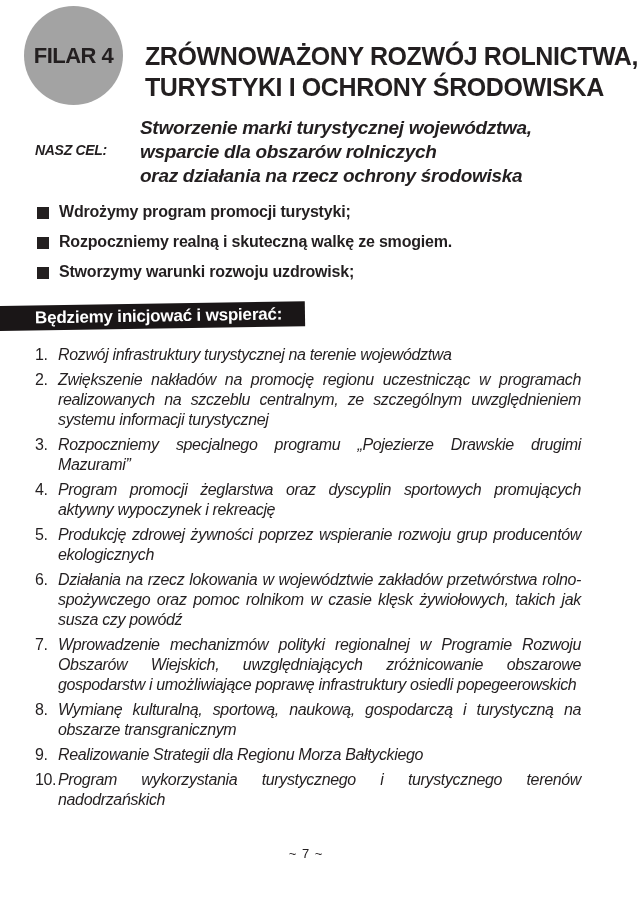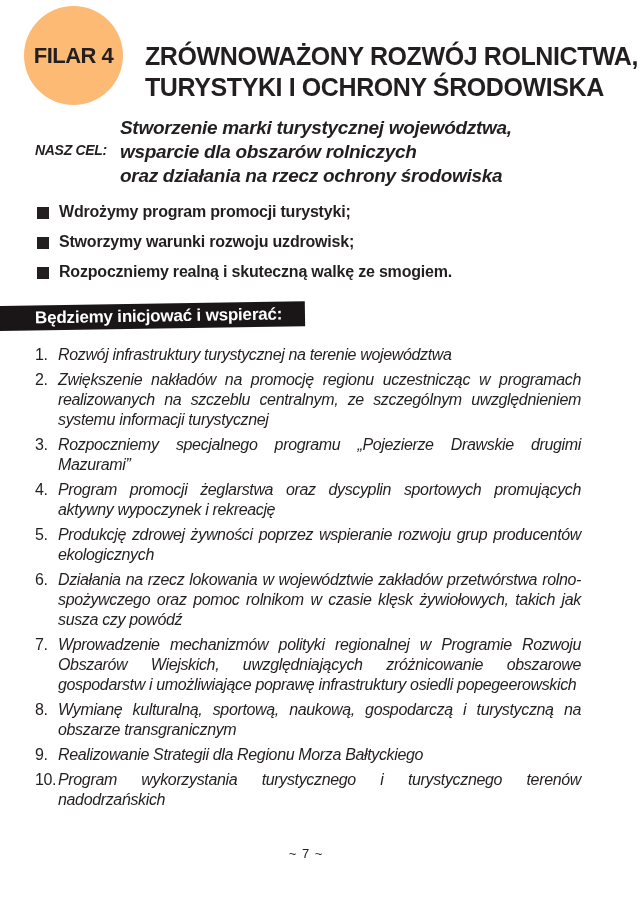--- a/index.html
+++ b/index.html
@@ -11,21 +11,21 @@
     background:#ffffff;
     font-family:"Liberation Sans", sans-serif;
     color:#231f20;
     overflow:hidden;
   }
 
   
   .badge-circle {
     position:absolute; left:24px; top:6px;
     width:99px; height:99px; border-radius:50%;
-    background:#fdba74;
+    background:#a3a3a3;
     display:flex; align-items:center; justify-content:center;
   }
   .badge-label {
     font-size:22px; font-weight:bold; letter-spacing:-0.5px;
     color:#231f20; white-space:nowrap;
   }
 
   
   .page-title {
     position:absolute; left:145px; top:41px;
@@ -35,21 +35,21 @@
     color:#231f20;
   }
 
   
   .goal-label {
     position:absolute; left:35px; top:142px;
     font-size:14px; font-weight:bold; font-style:italic;
     letter-spacing:-0.3px;
   }
   .goal-text {
-    position:absolute; left:120px; top:116px;
+    position:absolute; left:140px; top:116px;
     font-size:19px; line-height:24px;
     font-weight:bold; font-style:italic;
     letter-spacing:-0.3px;
     white-space:pre-line;
   }
 
   
   .commitments { position:absolute; left:37px; top:202px; width:560px; }
   .commit-row { display:flex; align-items:center; margin-bottom:11px; }
   .commit-square {
@@ -111,25 +111,25 @@
 wsparcie dla obszarów rolniczych
 oraz działania na rzecz ochrony środowiska</div>
 
   <div class="commitments">
     <div class="commit-row">
       <span class="commit-square"></span>
       <span class="commit-text">Wdrożymy program promocji turystyki;</span>
     </div>
     <div class="commit-row">
       <span class="commit-square"></span>
-      <span class="commit-text">Stworzymy warunki rozwoju uzdrowisk;</span>
+      <span class="commit-text">Rozpoczniemy realną i skuteczną walkę ze smogiem.</span>
     </div>
     <div class="commit-row">
       <span class="commit-square"></span>
-      <span class="commit-text">Rozpoczniemy realną i skuteczną walkę ze smogiem.</span>
+      <span class="commit-text">Stworzymy warunki rozwoju uzdrowisk;</span>
     </div>
   </div>
 
   <div class="section-banner">
     <span class="section-banner-text">Będziemy inicjować i wspierać:</span>
   </div>
 
   <div class="initiatives">
     <div class="init-item">
       <span class="init-num">1.</span>

